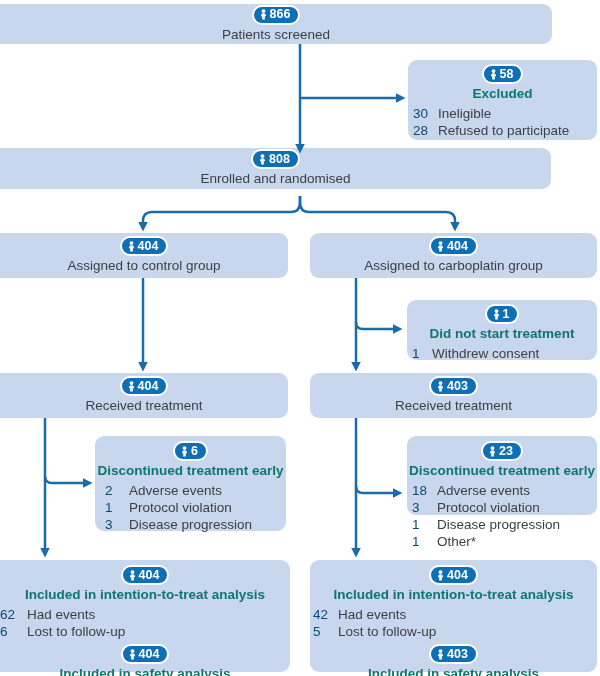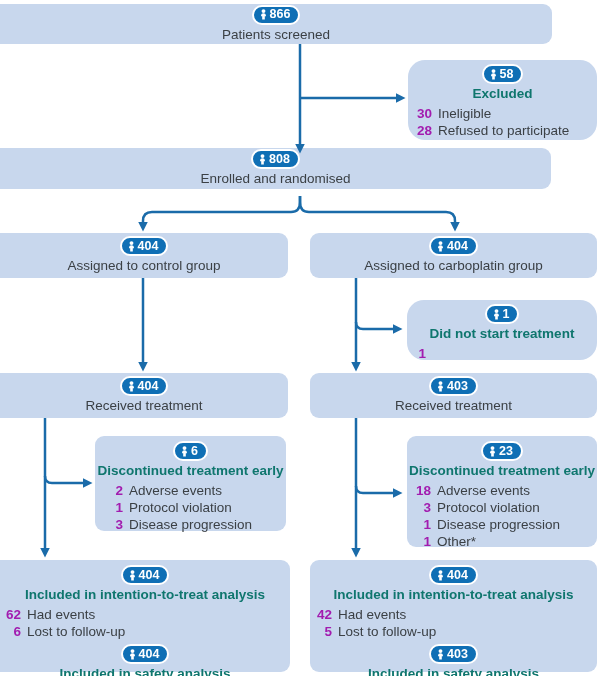--- a/index.html
+++ b/index.html
@@ -20,23 +20,23 @@
     display:inline-flex; align-items:center; gap:3px;
     background:#0f6fb5; border:2px solid #fff; border-radius:12px;
     color:#fff; font-weight:bold; font-size:12.5px; line-height:1.05;
     padding:1.5px 8px 1.5px 6px; flex:none;
   }
   .person-svg { width:7px; height:11px; display:block; fill:#ffffff; }
   .box-label { font-size:13.5px; color:#3b4045; line-height:1.25; text-align:center; margin-top:2px; }
   .box-title { font-size:13.5px; font-weight:700; color:#0f766e; line-height:1.25; text-align:center; margin-top:2px; }
   .items { align-self:stretch; margin-top:2px; padding-left:var(--pl,5px); }
   .item  { display:flex; font-size:13.5px; line-height:17px; color:#3b4045; }
-  .item .num { width:var(--nw,19px); flex:none; text-align:right; font-weight:700; color:#a21caf; margin-right:6px; }
+  .item .num { width:var(--nw,19px); flex:none; font-weight:400; color:#0c4a6e; margin-right:6px; }
   .safety-badge { margin-top:4px; }
-  .pt4 { padding-top:4px;border-radius:17px; } .pt5 { padding-top:5px; }
+  .pt4 { padding-top:4px; } .pt5 { padding-top:5px; }
 </style>
 </head>
 <body>
 
 <svg style="position:absolute;width:0;height:0" aria-hidden="true">
   <symbol id="person" viewBox="0 0 10 16">
     <circle cx="5" cy="3" r="2.8"></circle>
     <path d="M5 6.1 C2.5 6.1 1.4 7.9 1.4 10.6 L3.1 10.6 L3.1 15.2 L6.9 15.2 L6.9 10.6 L8.6 10.6 C8.6 7.9 7.5 6.1 5 6.1 Z"></path>
   </symbol>
 </svg>
@@ -126,20 +126,21 @@
     <div class="badge">
       <svg class="person-svg">
           <use href="#person"></use>
         </svg>
       <span>1</span>
     </div>
     <div class="box-title">Did not start treatment</div>
     <div class="items">
       <div class="item">
         <span class="num">1</span>
+        <span>Withdrew consent</span>
       </div>
     </div>
   </div>
 
   <div class="box r-right center-v" style="left:0;top:373px;width:288px;height:45px">
     <div class="badge">
       <svg class="person-svg">
           <use href="#person"></use>
         </svg>
       <span>404</span>
@@ -174,21 +175,21 @@
         <span class="num">1</span>
         <span>Protocol violation</span>
       </div>
       <div class="item">
         <span class="num">3</span>
         <span>Disease progression</span>
       </div>
     </div>
   </div>
 
-  <div class="box r-all pt5" style="left:407px;top:436px;width:190px;height:111px;--pl:5px;--nw:19px">
+  <div class="box r-all pt5" style="left:407px;top:436px;width:190px;height:79px;--pl:5px;--nw:19px">
     <div class="badge">
       <svg class="person-svg">
           <use href="#person"></use>
         </svg>
       <span>23</span>
     </div>
     <div class="box-title">Discontinued treatment early</div>
     <div class="items">
       <div class="item">
         <span class="num">18</span>

